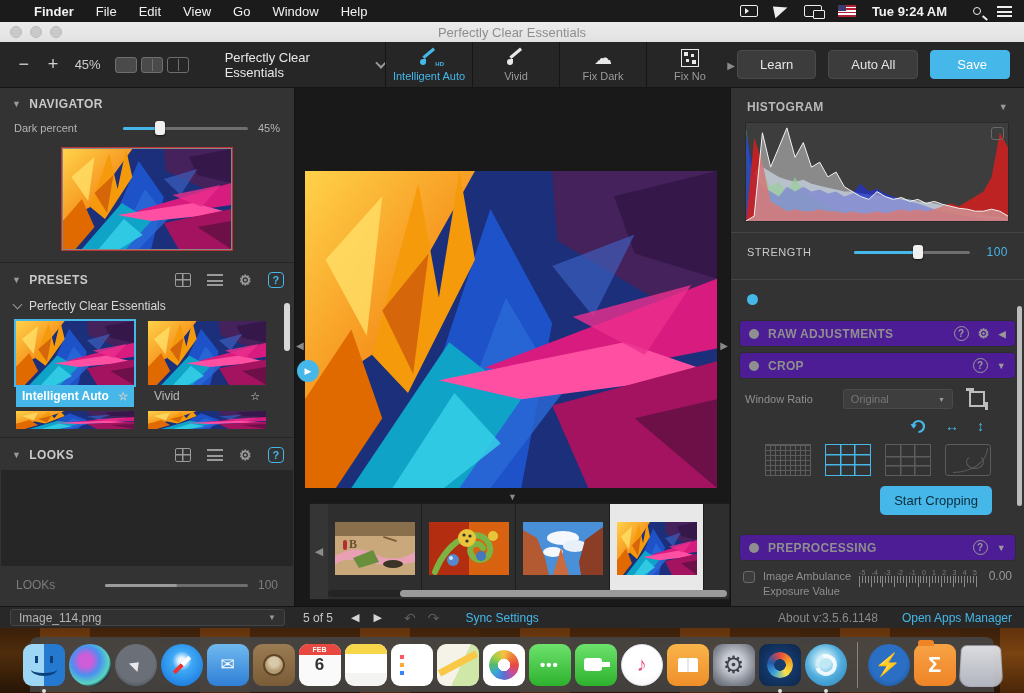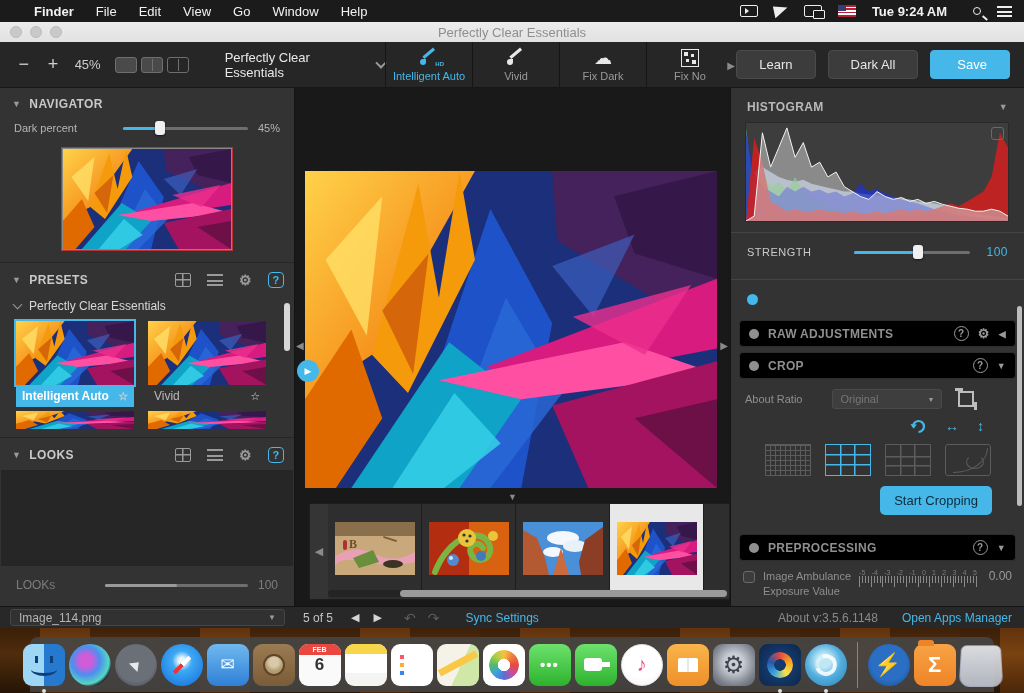--- a/index.html
+++ b/index.html
@@ -129,21 +129,21 @@
   
   #histogram-box { margin:4px 14px 0; }
   .hist-head { display:flex; align-items:center; justify-content:space-between; padding:8px 2px; color:#b9b9b9; font-weight:bold; letter-spacing:.4px; }
   #hist-plot { width:264px; height:100px; background:#3d3d3d; border:1px solid #2a2a2a; position:relative; }
   #hist-plot .minibox { position:absolute; right:4px; top:4px; width:13px; height:13px; border:1.5px solid #6a6a6a; border-radius:3px; }
   .divider { height:1px; background:#444; margin:10px 0 0; }
   .strength-row { display:flex; align-items:center; gap:12px; padding:12px 16px 10px; color:#c9c9c9; font-size:11px; letter-spacing:.5px; }
   .strength-row .val { color:#45b7e8; font-size:12px; width:26px; text-align:right; }
   .autocollapse { display:flex; align-items:center; gap:9px; padding:14px 16px 10px; color:#45b7e8; font-weight:bold; font-size:12px; letter-spacing:.3px; }
   .dot { width:11px; height:11px; border-radius:50%; background:#45b7e8; flex:none; }
-  .adj-header { margin:5px 8px 0; background:#000000; border:1px solid #2d2d2d; border-radius:4px; height:27px; display:flex; align-items:center; gap:9px; padding:0 9px; color:#8f8f8f; font-weight:bold; font-size:12px; letter-spacing:.3px; }
+  .adj-header { margin:5px 8px 0; background:#4c1d95; border:1px solid #2d2d2d; border-radius:4px; height:27px; display:flex; align-items:center; gap:9px; padding:0 9px; color:#8f8f8f; font-weight:bold; font-size:12px; letter-spacing:.3px; }
   .adj-header .dot { background:#8f8f8f; width:10px; height:10px; }
   .adj-header .sp { flex:1; }
   .adj-header .q { width:15px; height:15px; border:1.5px solid #9a9a9a; border-radius:50%; color:#9a9a9a; font-size:10px; font-weight:bold; text-align:center; line-height:13px; }
   .adj-header .gear { color:#9a9a9a; font-size:13px; }
   .adj-header .tri { font-size:9px; }
   .crop-body { padding:10px 14px 4px; }
   .ar-row { display:flex; align-items:center; gap:8px; color:#8f8f8f; font-size:11px; }
   .ar-select { width:110px; height:20px; background:#3e3e3e; border:1px solid #4a4a4a; border-radius:3px; color:#777; display:flex; align-items:center; justify-content:space-between; padding:0 7px; margin-left:22px; }
   .croptool { width:16px; height:16px; border:2px solid #bdbdbd; position:relative; margin-left:8px; transform:rotate(0); }
   .croptool:before { content:""; position:absolute; left:-5px; top:-5px; width:8px; height:3px; background:#bdbdbd; }
@@ -328,21 +328,21 @@
         <div class="tbp">
           <span class="picon">
             <span class="noiseicon"></span>
           </span>
           <span>Fix No</span>
         </div>
         <span class="tb-scroll-arrow">▶</span>
     </div>
     <div class="tb-right">
       <button class="btn">Learn</button>
-      <button class="btn">Dark All</button>
+      <button class="btn">Auto All</button>
       <button class="btn primary">Save</button>
     </div>
   </div>
 
   <div id="main">
 
     <div id="left-panel">
       <div class="ph">
         <span class="tri">▼</span>
         <span>NAVIGATOR</span>
@@ -708,21 +708,21 @@
 
       <div class="adj-header">
         <span class="dot"></span>
         <span>CROP</span>
         <span class="sp"></span>
         <span class="q">?</span>
         <span class="tri">▼</span>
       </div>
       <div class="crop-body">
         <div class="ar-row">
-          <span>About Ratio</span>
+          <span>Window Ratio</span>
           <span class="ar-select">
             <span>Original</span>
             <span class="tri" style="font-size:7px;">▼</span>
           </span>
           <span class="croptool"></span>
         </div>
         <div class="rot-row">
           <svg width="17" height="16" viewBox="0 0 17 16">
               <path d="M3,9 A5.5,5.5 0 1 1 8.5,14" fill="none" stroke="#45b7e8" stroke-width="2.2"></path>
               <path d="M0.5,6 L3.6,10.8 L6.8,6.4 Z" fill="#45b7e8"></path>

